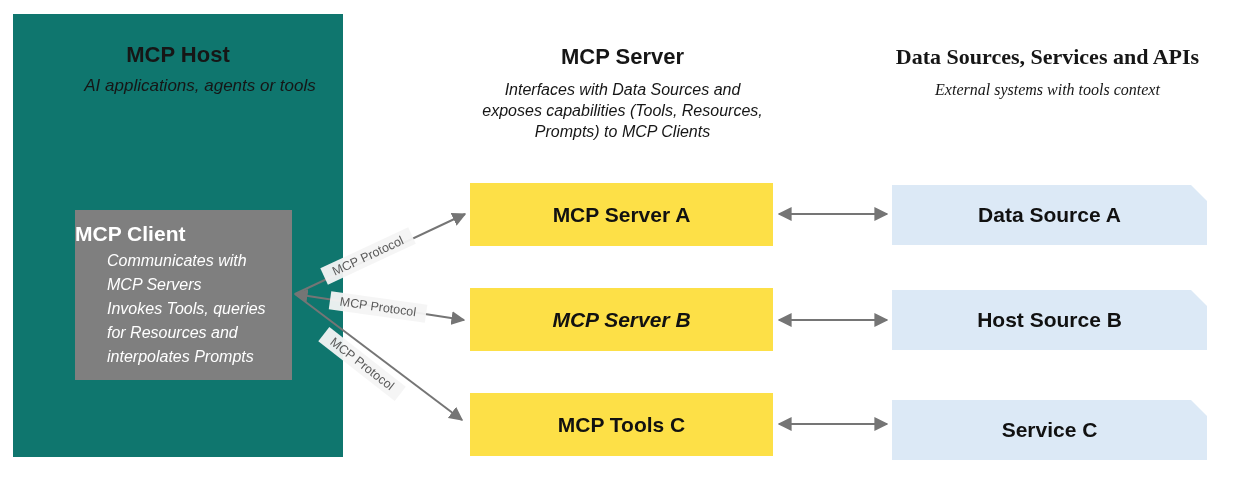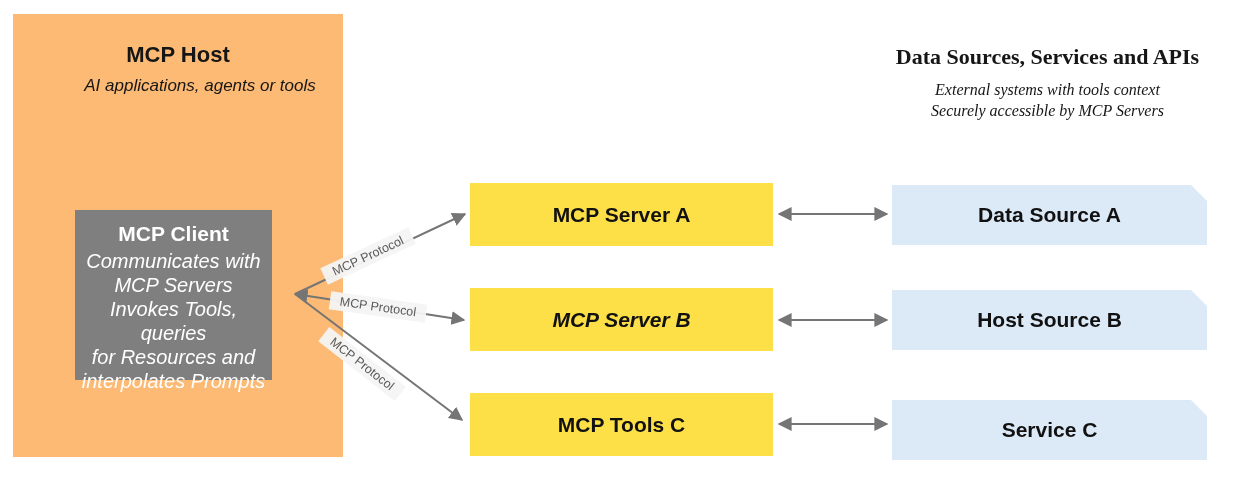--- a/index.html
+++ b/index.html
@@ -14,55 +14,56 @@
     height: 484px;
     background: #ffffff;
     overflow: hidden;
   }
 
   
   .host-panel {
     position: absolute;
     left: 13px; top: 14px;
     width: 330px; height: 443px;
-    background: #fdba74;
+    background: #0f766e;
   }
   .host-title {
     position: absolute;
     left: 0; top: 28px; width: 100%;
     text-align: center;
     font-size: 22px; font-weight: bold;
     color: #161616;
   }
   .host-subtitle {
     position: absolute;
     left: 0; top: 62px; width: 100%;
     text-align: center;
     font-style: italic;
     font-size: 17px;
     color: #161616;
     padding-left: 44px;
   }
   .client-box {
     position: absolute;
     left: 62px; top: 196px;
-    width: 197px; height: 170px;
+    width: 217px; height: 170px;
     background: #7f7f7f;
     color: #ffffff;
-    text-align: center;
+    text-align: left;
     padding-top: 12px;
   }
   .client-title {
     font-size: 21px; font-weight: bold;
     margin-bottom: 3px;
   }
   .client-line {
     font-style: italic;
-    font-size: 20px;
+    font-size: 16px;
     line-height: 24px;
+    padding-left: 32px;
   }
 
   
   .col-heading { position: absolute; text-align: center; }
   .col-heading .h-title {
     font-size: 22px; font-weight: bold;
     color: #161616;
     white-space: nowrap;
   }
   .col-heading .h-sub {
@@ -133,26 +134,33 @@
     <div class="client-box">
       <div class="client-title">MCP Client</div>
       <div class="client-line">Communicates with</div>
       <div class="client-line">MCP Servers</div>
       <div class="client-line">Invokes Tools, queries</div>
       <div class="client-line">for Resources and</div>
       <div class="client-line">interpolates Prompts</div>
     </div>
   </div>
 
+  <div class="col-heading servers-heading">
+    <div class="h-title">MCP Server</div>
+    <div class="h-sub">
+      <div>Interfaces with Data Sources and</div>
+      <div>exposes capabilities (Tools, Resources,</div>
+      <div>Prompts) to MCP Clients</div>
+    </div>
+  </div>
 
   <div class="col-heading sources-heading">
     <div class="h-title">Data Sources, Services and APIs</div>
     <div class="h-sub">
       <div>External systems with tools context</div>
-      <div>Securely accessible by MCP Servers</div>
     </div>
   </div>
 
   <div class="server-box server-a">MCP Server A</div>
   <div class="server-box server-b">MCP Server B</div>
   <div class="server-box server-c">MCP Tools C</div>
 
   <div class="source-box source-a">Data Source A</div>
   <div class="source-box source-b">Host Source B</div>
   <div class="source-box source-c">Service C</div>

